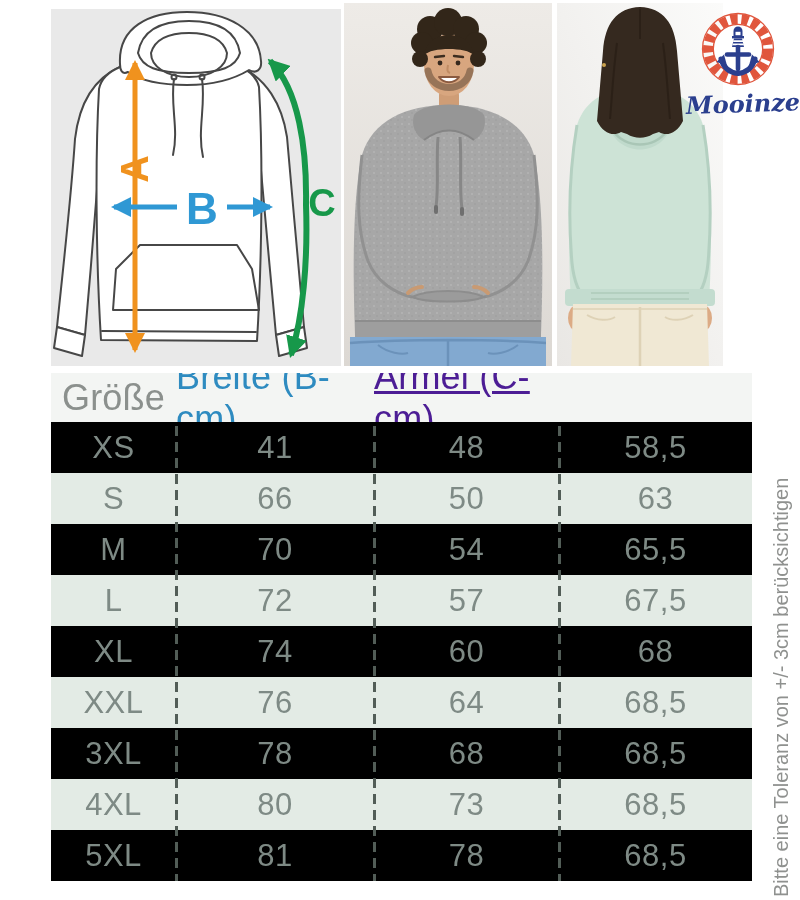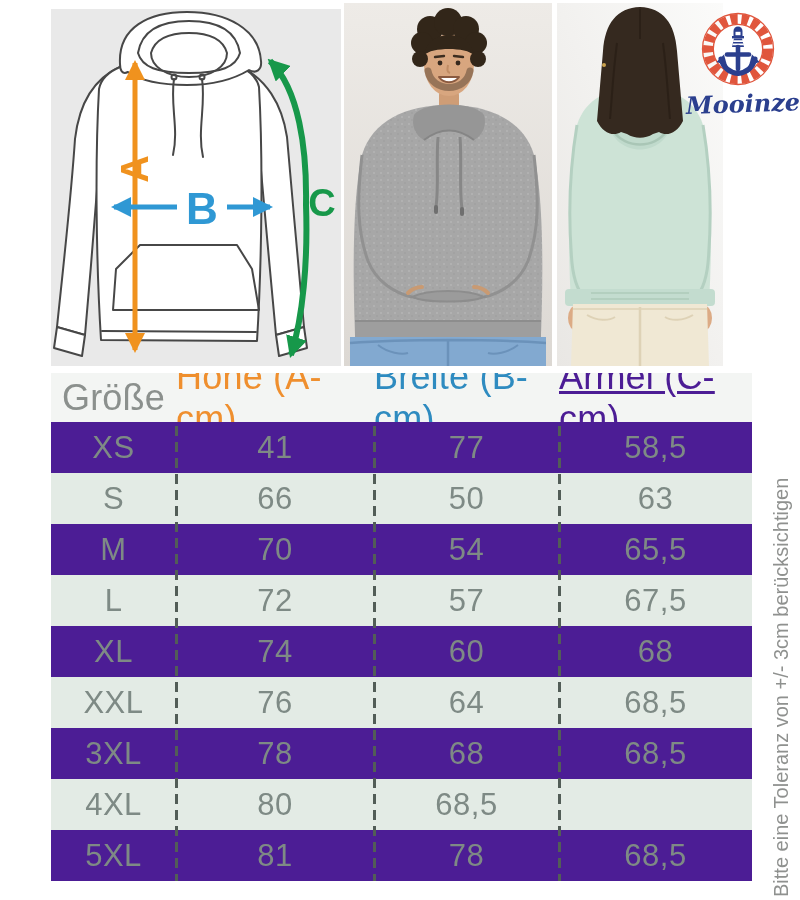--- a/index.html
+++ b/index.html
@@ -21,21 +21,21 @@
     position:absolute; left:-8px; top:79px; width:122px; text-align:center;
     font-family:"DejaVu Serif", serif; font-style:italic; font-weight:bold;
     font-size:24px; color:#2b3f8e; white-space:nowrap; transform:rotate(-2deg);
   }
 
   
   .size-table { position:absolute; left:51px; top:373px; width:701px; height:508px; }
   .thead, .trow { display:grid; grid-template-columns:125px 198px 185px 193px; }
   .thead { height:49px; background:#f3f5f3; }
   .trow  { height:51px; }
-  .row-light { background:#4c1d95; }
+  .row-light { background:#000000; }
   .row-green { background:#e3ebe5; }
   .th, .td { display:flex; align-items:center; justify-content:center; overflow:hidden; }
   .th { font-size:36px; letter-spacing:0.2px; }
   .th.c-size   { color:#8b908d; }
   .th.c-hoehe  { color:#ef8f2e; }
   .th.c-breite { color:#2e8bc0; }
   .th.c-aermel { color:#4c1d95;text-decoration:underline; }
   .td { font-size:31px; color:#7e8a85; letter-spacing:0.5px; }
   .vline {
     position:absolute; top:53px; bottom:0; width:3px;
@@ -223,29 +223,28 @@
         <path d="M 22.5,52 L 30,44.5 L 33,55.5 Z" fill="#2b3f8e"></path>
         <path d="M 65.5,52 L 58,44.5 L 55,55.5 Z" fill="#2b3f8e"></path>
       </g>
     </svg>
     <div class="logo-text">Mooinzen</div>
   </div>
 
   <div class="size-table">
     <div class="thead">
       <div class="th c-size">Größe</div>
-      <div class="th c-hoehe">Höhe (A-cm)</div>
       <div class="th c-breite">Breite (B-cm)</div>
       <div class="th c-aermel">Ärmel (C-cm)</div>
     </div>
 
     <div class="trow row-light">
       <div class="td">XS</div>
       <div class="td">41</div>
-      <div class="td">77</div>
+      <div class="td">48</div>
       <div class="td">58,5</div>
     </div>
     <div class="trow row-green">
       <div class="td">S</div>
       <div class="td">66</div>
       <div class="td">50</div>
       <div class="td">63</div>
     </div>
     <div class="trow row-light">
       <div class="td">M</div>
@@ -273,20 +272,21 @@
     </div>
     <div class="trow row-light">
       <div class="td">3XL</div>
       <div class="td">78</div>
       <div class="td">68</div>
       <div class="td">68,5</div>
     </div>
     <div class="trow row-green">
       <div class="td">4XL</div>
       <div class="td">80</div>
+      <div class="td">73</div>
       <div class="td">68,5</div>
     </div>
     <div class="trow row-light">
       <div class="td">5XL</div>
       <div class="td">81</div>
       <div class="td">78</div>
       <div class="td">68,5</div>
     </div>
 
     <div class="vline vline1"></div>

